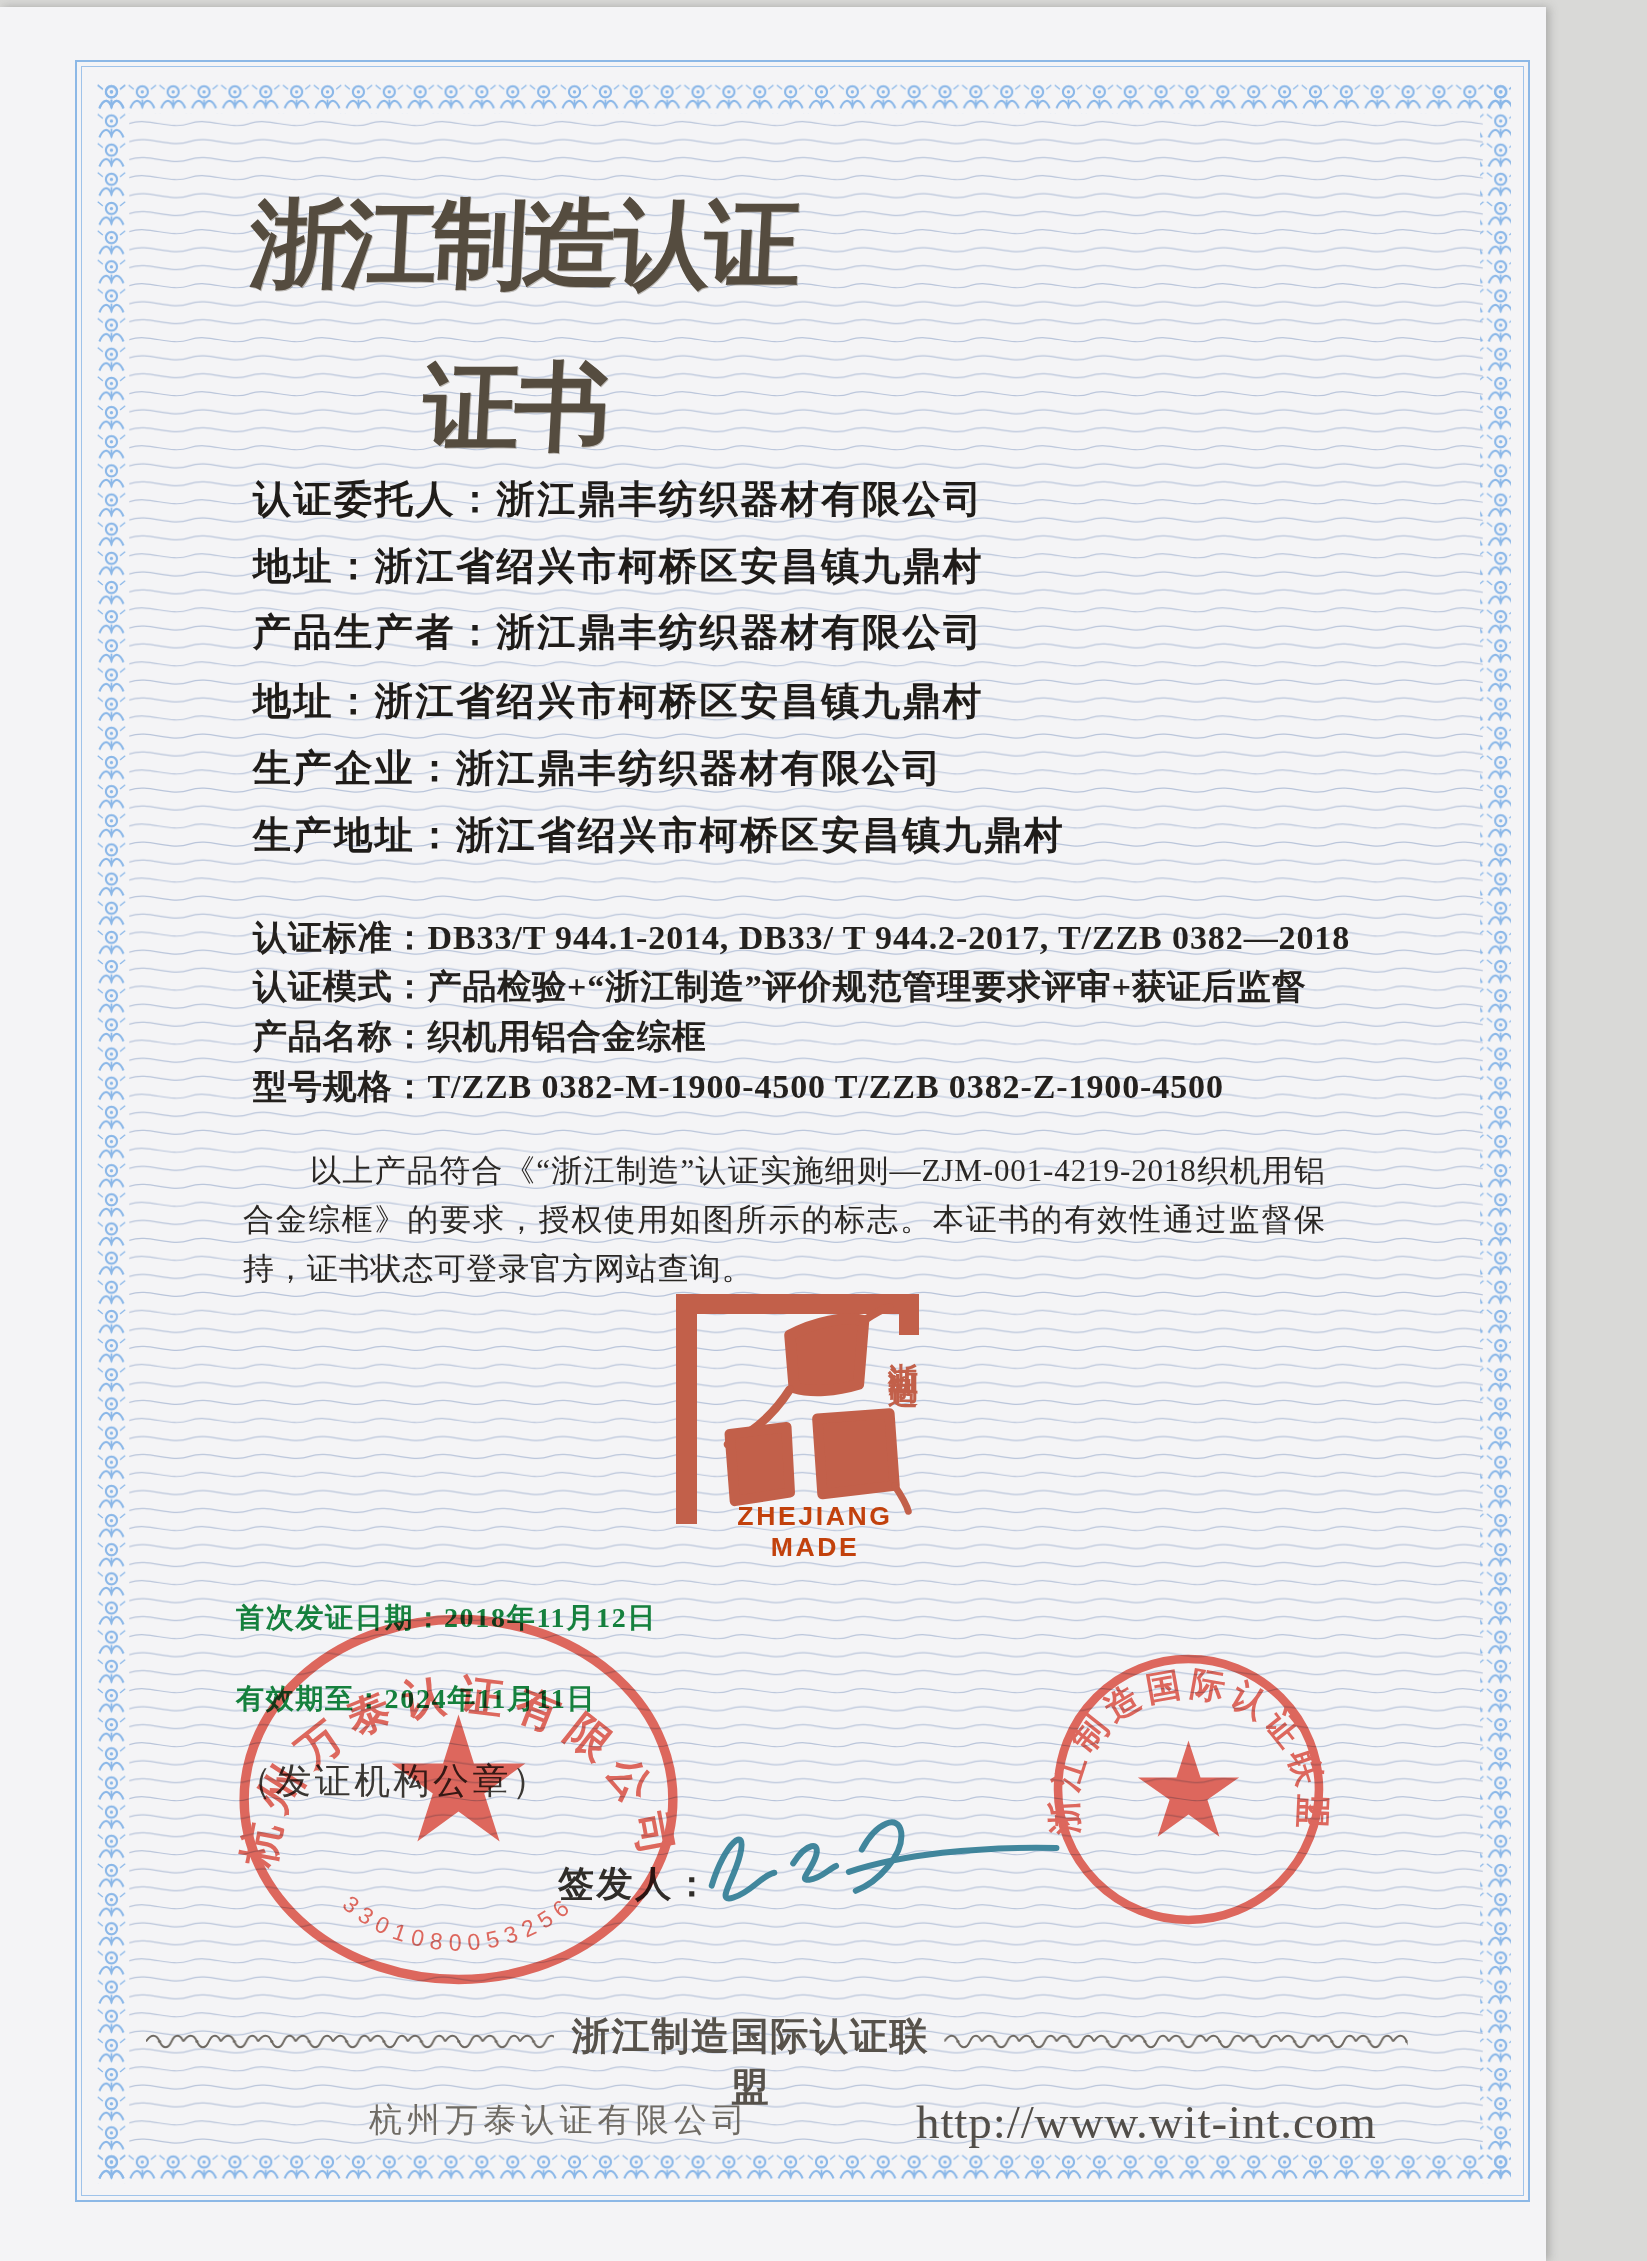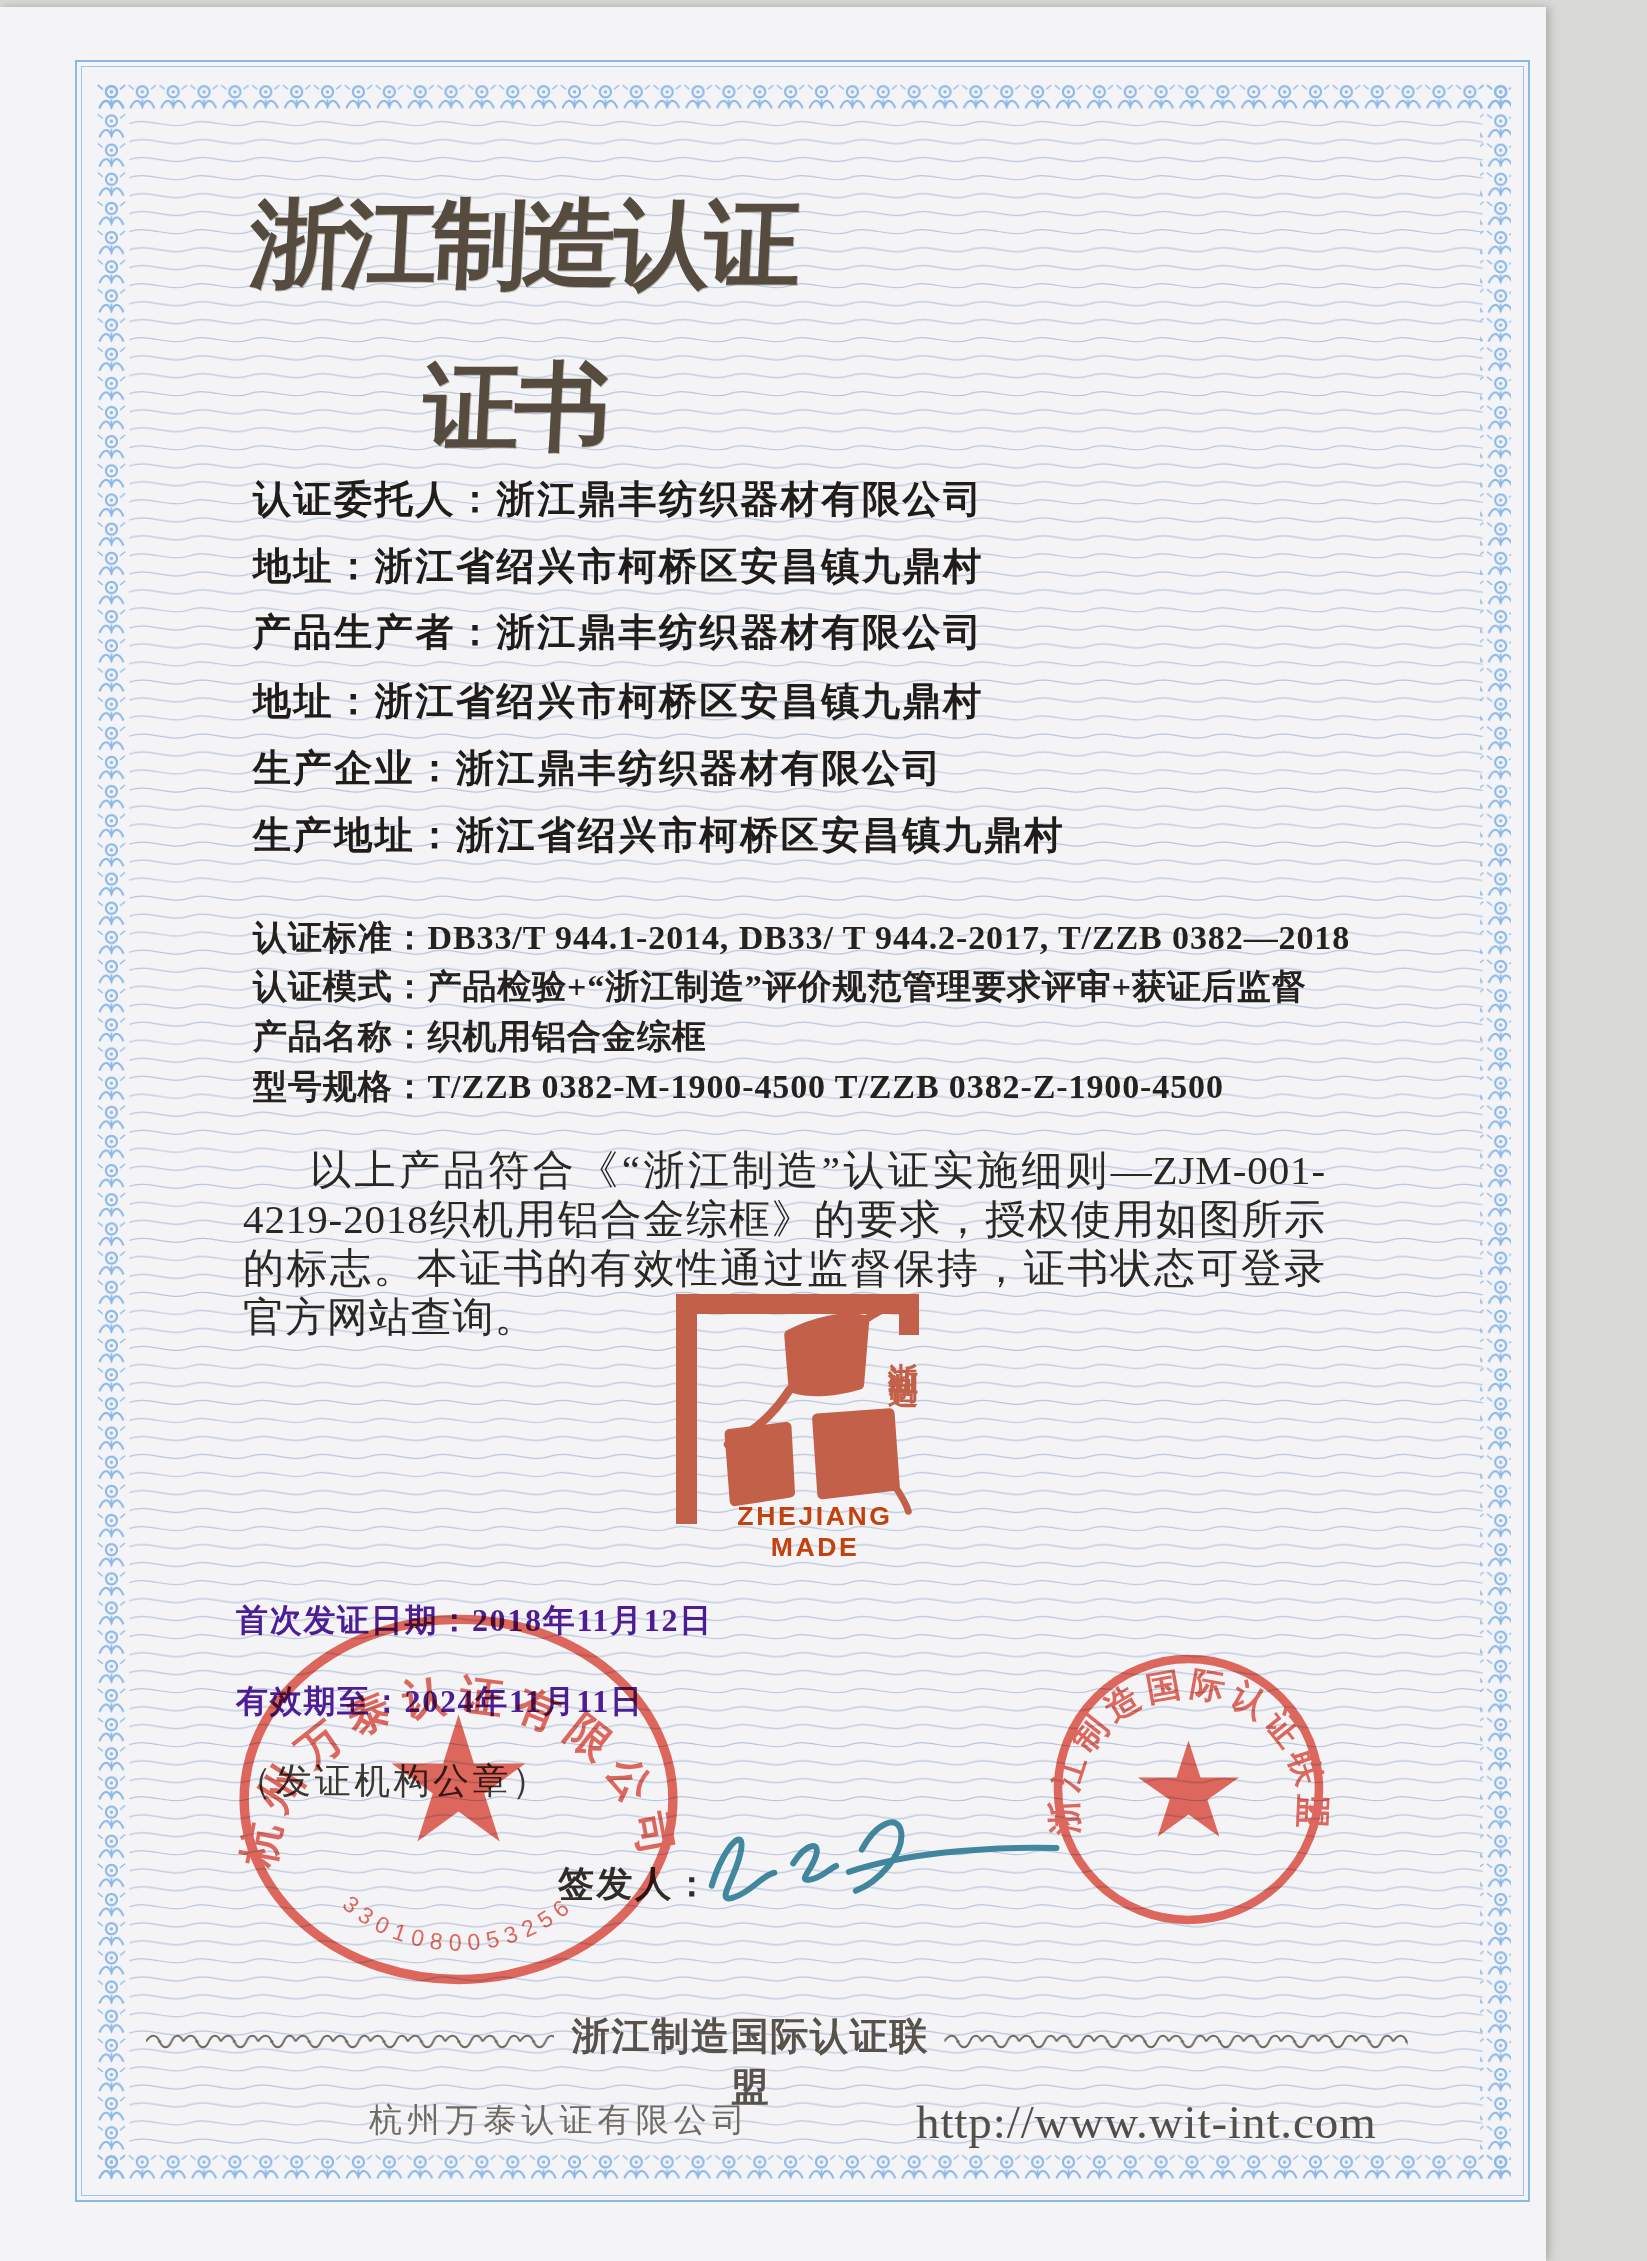--- a/index.html
+++ b/index.html
@@ -39,25 +39,25 @@
   .info-line{
     left:253px;height:48px;font-size:38px;font-weight:700;color:#1f1c19;
     letter-spacing:2.6px;white-space:nowrap;
   }
   .spec-line{
     left:253px;height:43px;font-size:34px;font-weight:700;color:#24211e;
     letter-spacing:0.9px;white-space:nowrap;
   }
   .statement{
     left:243px;top:1139px;width:1083px;
-    font-size:41px;line-height:49px;color:#2a2724;
+    font-size:31px;line-height:49px;color:#2a2724;
     text-indent:67px;text-align:justify;letter-spacing:0.9px;
   }
   .dateline{
-    left:236px;height:46px;font-size:32px;font-weight:700;color:#4c1d95;
+    left:236px;height:46px;font-size:28px;font-weight:700;color:#15803d;
     letter-spacing:1.7px;white-space:nowrap;
   }
   .sealnote{
     left:236px;top:1750px;font-size:36px;color:#3a3733;letter-spacing:3.4px;
   }
   .signer{
     left:558px;top:1853px;font-size:36px;font-weight:700;color:#302d29;letter-spacing:2.6px;
   }
   .logo-box{left:661px;top:1281px;width:292px;height:262px;}
   .logo-bar{position:absolute;background:#c2604a;}

